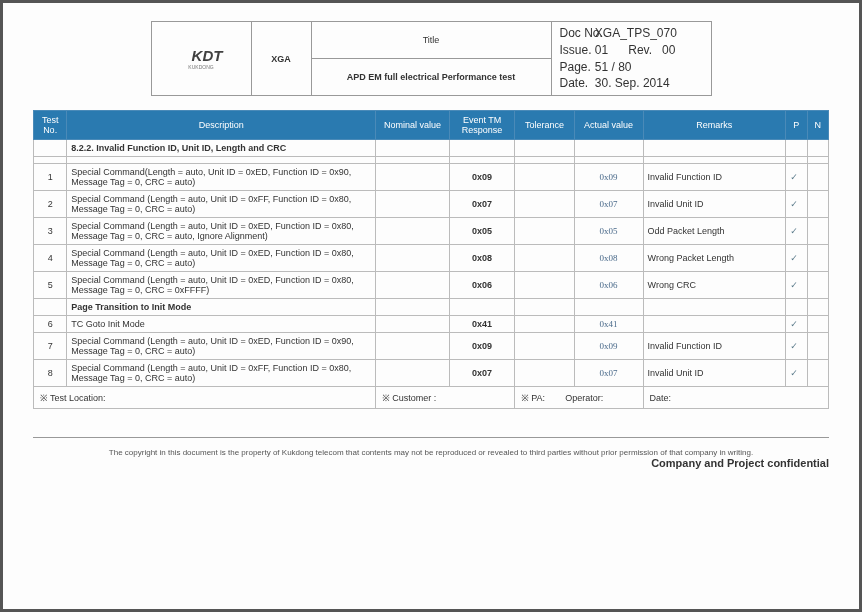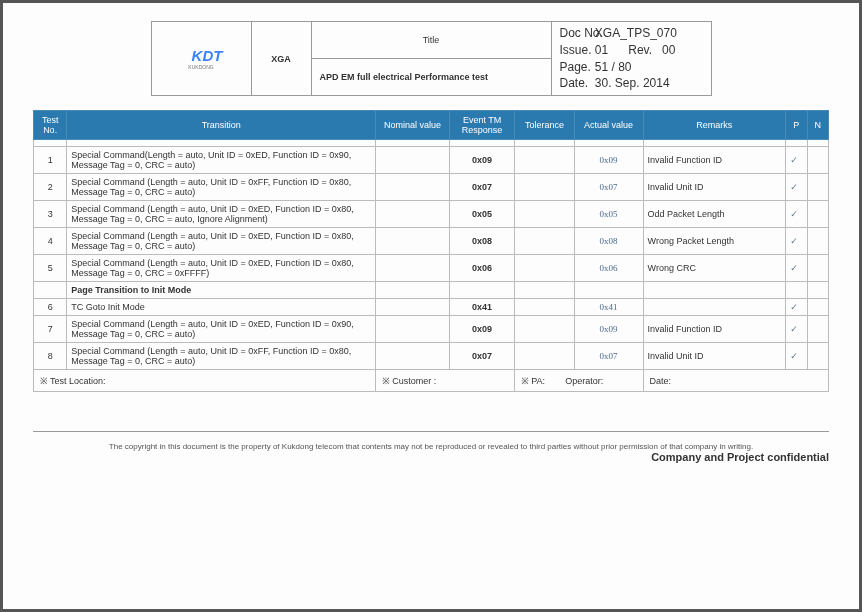--- a/index.html
+++ b/index.html
@@ -35,37 +35,38 @@
     vertical-align: middle;
   }
   .logo-cell {
     width: 100px;
     text-align: center;
   }
   .logo-text {
     font-weight: bold;
     font-size: 15px;
     font-style: italic;
-    color: #3b82f6;
+    color: #404040;
     display: inline-block;
     margin-left: 12px;
   }
   .logo-sub {
     font-size: 5px;
     color: #777;
     display: block;
   }
   .code-cell {
     width: 60px;
     text-align: center;
     font-weight: bold;
     font-size: 15px;
   }
   .title-cell {
     width: 240px;
+    text-align: center;
   }
   .title-label { text-align:center; font-weight: normal; font-size: 9px;}
   .title-main { font-weight: bold; font-size: 11px; }
   .meta-cell { width: 160px; }
   .meta-row { white-space: nowrap; font-size: 12px; line-height: 1.4; }
   .meta-label { display:inline-block; width: 32px; }
 
   .main-table {
     border-collapse: collapse;
     width: 100%;
@@ -107,21 +108,21 @@
     font-size: 12px;
   }
 
   .footer-row td { font-size: 9px; padding: 4px 6px; }
   .footer-label::before { content: "※ "; }
 
   .copyright {
     text-align: center;
     font-size: 8px;
     color: #555;
-    margin-top: 39px;
+    margin-top: 28px;
     border-top: 1px solid #999;
     padding-top: 10px;
   }
   .confidential {
     text-align: right;
     font-weight: bold;
     font-size: 11px;
   }
 </style>
 </head>
@@ -161,31 +162,42 @@
         <col class="col-evt">
         <col class="col-tol">
         <col class="col-act">
         <col class="col-rem">
         <col class="col-p">
         <col class="col-n">
     </colgroup>
     <thead>
       <tr>
         <th>Test No.</th>
-        <th>Transition</th>
+        <th>Description</th>
         <th>Nominal value</th>
         <th>Event TM Response</th>
         <th>Tolerance</th>
         <th>Actual value</th>
         <th>Remarks</th>
         <th>P</th>
         <th>N</th>
       </tr>
     </thead>
     <tbody>
+      <tr class="section-row">
+        <td></td>
+          <td>8.2.2. Invalid Function ID, Unit ID, Length and CRC</td>
+          <td></td>
+          <td></td>
+          <td></td>
+          <td></td>
+          <td></td>
+          <td></td>
+          <td></td>
+      </tr>
       <tr>
           <td></td>
           <td></td>
           <td></td>
           <td></td>
           <td></td>
           <td></td>
           <td></td>
           <td></td>
           <td></td>

